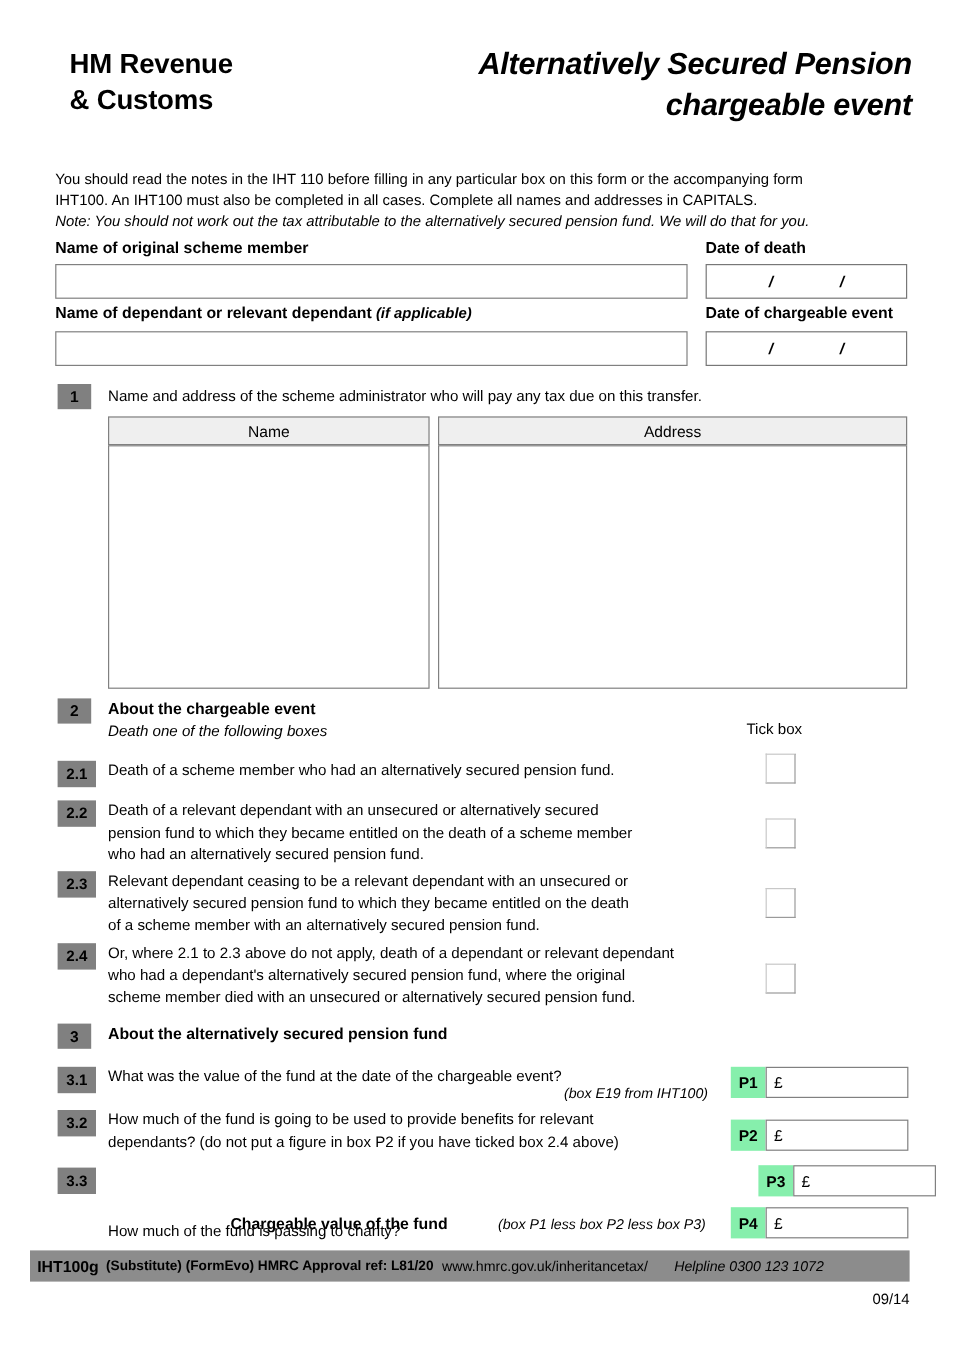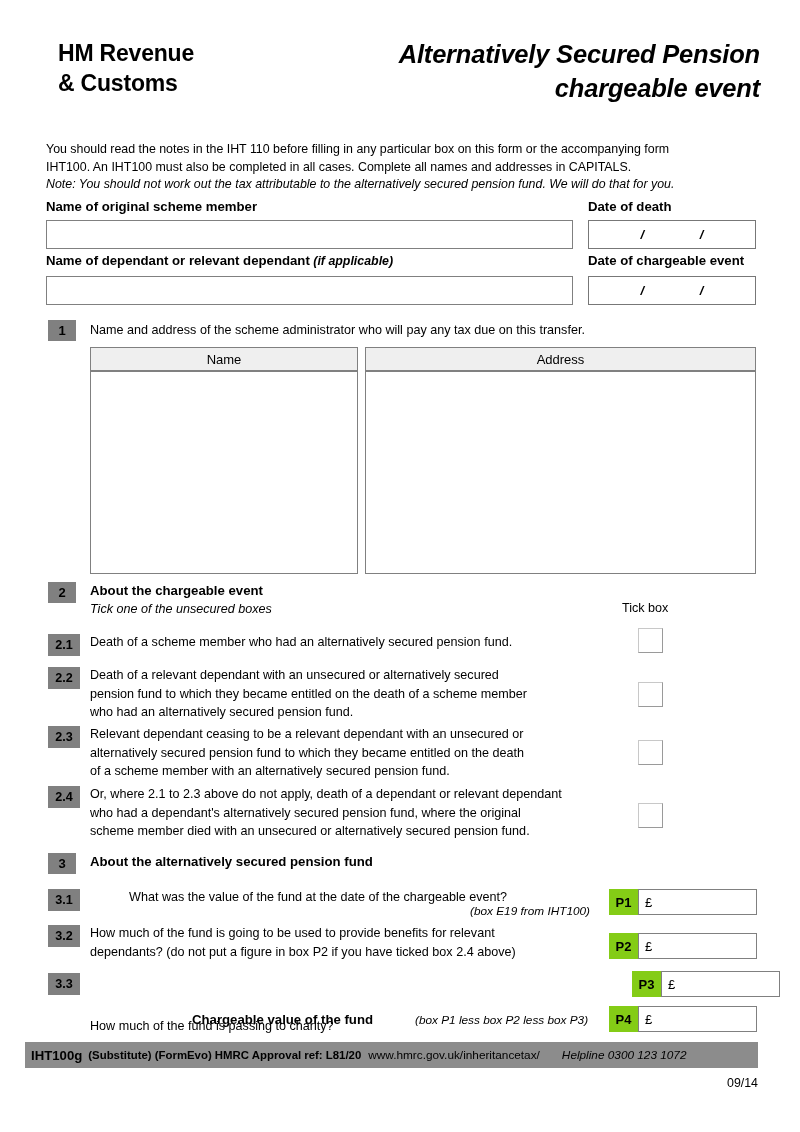--- a/index.html
+++ b/index.html
@@ -154,21 +154,21 @@
 
   
   .money {
     position: absolute;
     display: flex;
     height: 26px;
     box-sizing: border-box;
   }
   .money .pcode {
     width: 29px;
-    background: #84cc16;
+    background: #86efac;
     color: #000000;
     font-size: 13px;
     font-weight: bold;
     display: flex;
     align-items: center;
     justify-content: center;
     box-sizing: border-box;
   }
   .money .pfield {
     flex: 1;
@@ -252,21 +252,21 @@
   <div class="txt" style="left:90px; top:321px; width:680px;">Name and address of the scheme administrator who will pay any tax due on this transfer.</div>
 
   <div class="tbl-head" style="left:90px; top:347px; width:268px; height:24px;">Name</div>
   <div class="tbl-col" style="left:90px; top:371px; width:268px; height:203px;"></div>
 
   <div class="tbl-head" style="left:365px; top:347px; width:391px; height:24px;">Address</div>
   <div class="tbl-col" style="left:365px; top:371px; width:391px; height:203px;"></div>
 
   <div class="badge big" style="left:48px; top:582px;">2</div>
   <div class="txt bold" style="left:90px; top:581px;">About the chargeable event</div>
-  <div class="txt ital" style="left:90px; top:600px;">Tick one of the unsecured boxes</div>
+  <div class="txt ital" style="left:90px; top:600px;">Death one of the following boxes</div>
   <div class="txt" style="left:622px; top:599px;">Tick box</div>
 
   <div class="badge sub" style="left:48px; top:634px;">2.1</div>
   <div class="txt" style="left:90px; top:633px; width:520px;">
     <div>Death of a scheme member who had an alternatively secured pension fund.</div>
   </div>
   <div class="tick" style="left:638px; top:628px;"></div>
 
   <div class="badge sub" style="left:48px; top:667px;">2.2</div>
   <div class="txt" style="left:90px; top:666px; width:520px;">
@@ -289,21 +289,21 @@
     <div>Or, where 2.1 to 2.3 above do not apply, death of a dependant or relevant dependant</div>
     <div>who had a dependant's alternatively secured pension fund, where the original</div>
     <div>scheme member died with an unsecured or alternatively secured pension fund.</div>
   </div>
   <div class="tick" style="left:638px; top:803px;"></div>
 
   <div class="badge big" style="left:48px; top:853px;">3</div>
   <div class="txt bold" style="left:90px; top:852px;">About the alternatively secured pension fund</div>
 
   <div class="badge sub" style="left:48px; top:889px;">3.1</div>
-  <div class="txt" style="left:90px; top:888px; width:500px;margin-left:39px;">What was the value of the fund at the date of the chargeable event?</div>
+  <div class="txt" style="left:90px; top:888px; width:500px;">What was the value of the fund at the date of the chargeable event?</div>
   <div class="txt ital" style="left:90px; top:903px; width:500px; text-align:right; font-size:11.8px;">(box E19 from IHT100)</div>
   <div class="money" style="left:609px; top:889px; width:148px;">
     <div class="pcode">P1</div>
     <div class="pfield">
       <span>£</span>
       <span></span>
     </div>
   </div>
 
   <div class="badge sub" style="left:48px; top:925px;">3.2</div>

